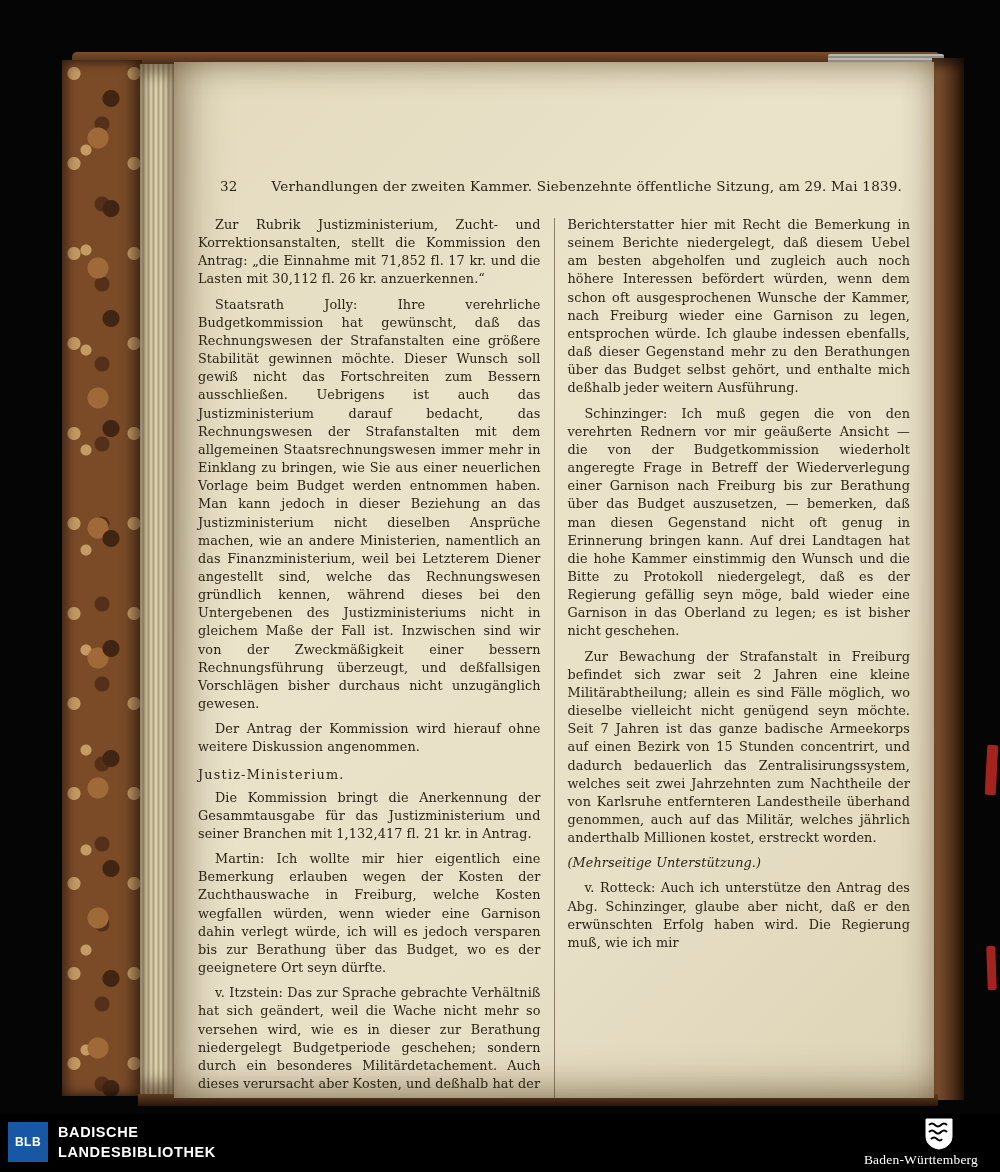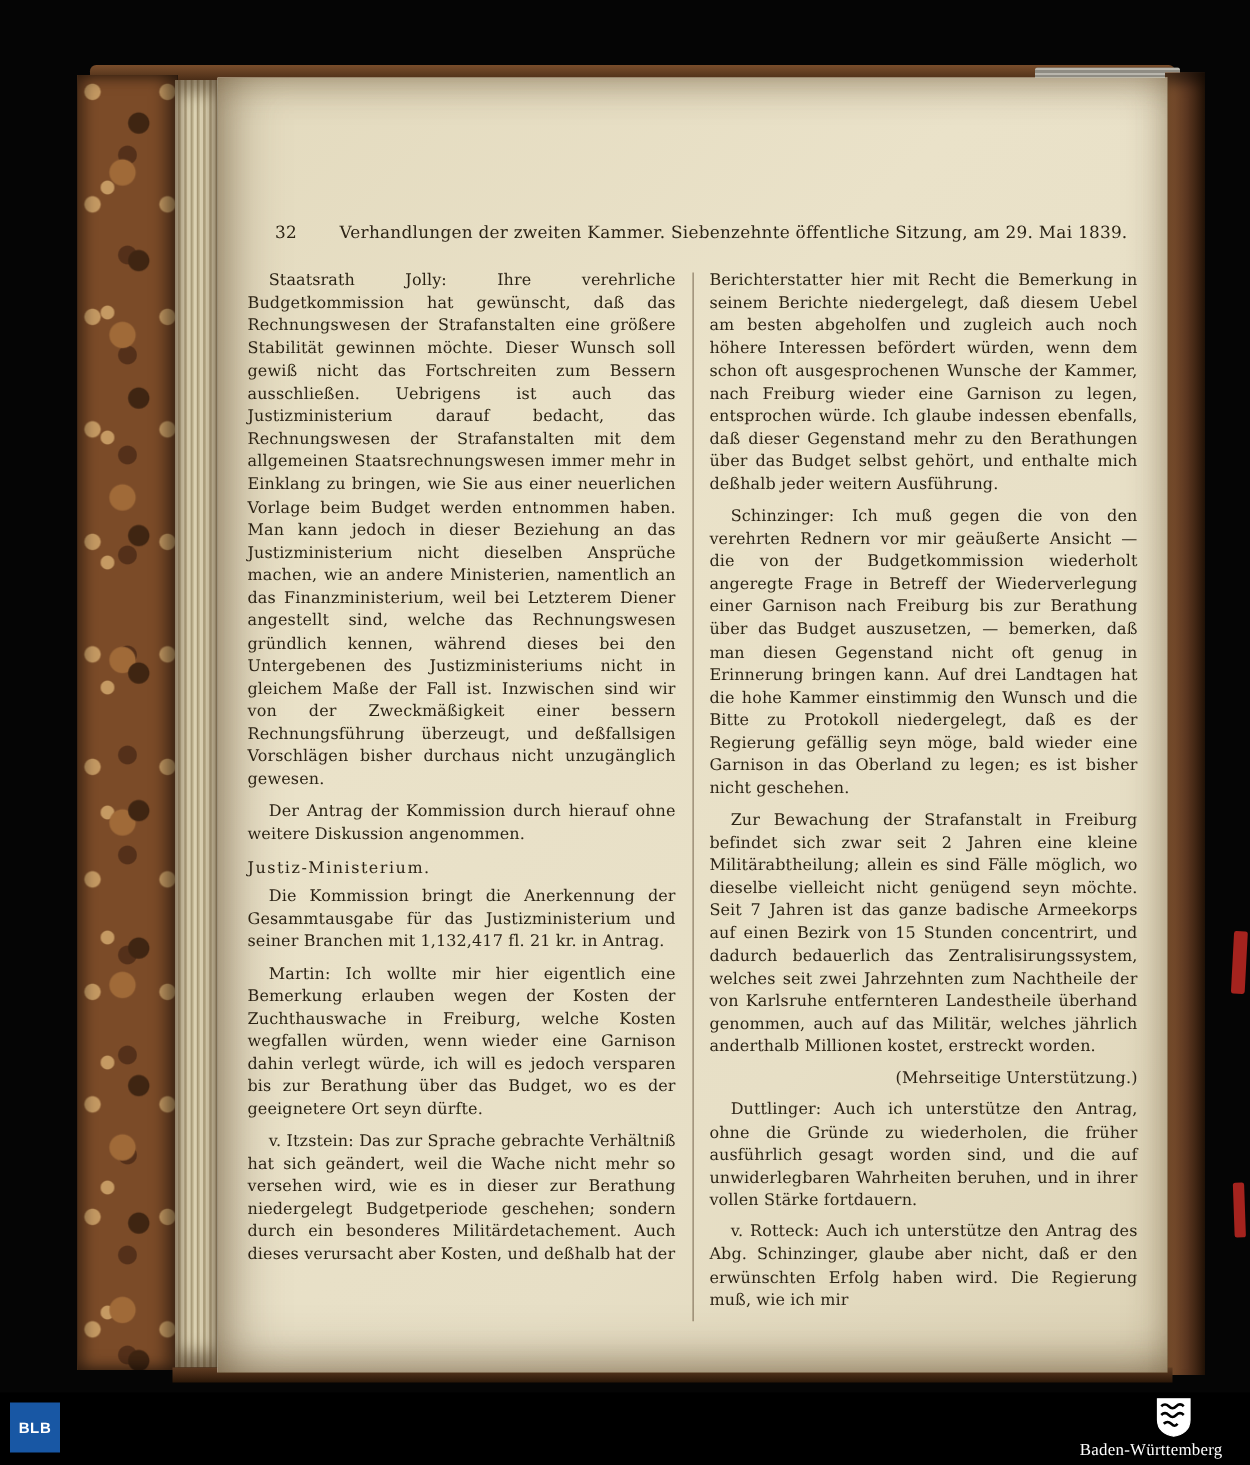--- a/index.html
+++ b/index.html
@@ -52,21 +52,21 @@
 
   .cols{display:flex;align-items:stretch;}
   .col{flex:1 1 0;font-size:12.8px;line-height:1.42;text-align:justify;
     letter-spacing:.1px;}
   .col-left{padding:0 13px 0 6px;}
   .col-right{padding:0 2px 0 13px;}
   .column-divider{width:1px;background:rgba(80,60,38,.6);margin-top:2px;}
 
   .col p{margin:0 0 7px 0;text-indent:17px;}
   .col p.noindent{text-indent:0;}
-  .col p.center{text-align:right;text-indent:0;}
+  .col p.center{text-align:left;text-indent:0;font-style:italic;}
   .col p.heading{text-align:left;text-indent:0;letter-spacing:1.2px;margin:9px 0 5px 0;}
 
   
   .footer-bar{position:absolute;left:0;top:1114px;width:1000px;height:58px;background:#000;}
   .blb-logo{position:absolute;left:8px;top:8px;width:40px;height:40px;background:#1857a4;
     color:#fff;font-family:"Liberation Sans",sans-serif;font-weight:bold;font-size:12px;
     display:flex;align-items:center;justify-content:center;letter-spacing:.5px;}
   .library-name{position:absolute;left:58px;top:9px;color:#fff;
     font-family:"Liberation Sans",sans-serif;font-weight:bold;font-size:14.5px;
     line-height:1.35;letter-spacing:.6px;}
@@ -91,45 +91,49 @@
   <div class="scan-page">
     <div class="page-inner">
 
       <div class="page-header">
         <span class="page-number">32</span>
         <div class="header-title">Verhandlungen der zweiten Kammer.  Siebenzehnte öffentliche Sitzung, am 29. Mai 1839.</div>
       </div>
 
       <div class="cols">
         <div class="col col-left">
+          <p>Zur Rubrik Justizministerium, Zucht- und Korrektionsanstalten, stellt die Kommission den Antrag: „die Einnahme mit 71,852 fl. 17 kr. und die Lasten mit 30,112 fl. 26 kr. anzuerkennen.“</p>
           <p>Staatsrath Jolly: Ihre verehrliche Budgetkommission hat gewünscht, daß das Rechnungswesen der Strafanstalten eine größere Stabilität gewinnen möchte. Dieser Wunsch soll gewiß nicht das Fortschreiten zum Bessern ausschließen. Uebrigens ist auch das Justizministerium darauf bedacht, das Rechnungswesen der Strafanstalten mit dem allgemeinen Staatsrechnungswesen immer mehr in Einklang zu bringen, wie Sie aus einer neuerlichen Vorlage beim Budget werden entnommen haben. Man kann jedoch in dieser Beziehung an das Justizministerium nicht dieselben Ansprüche machen, wie an andere Ministerien, namentlich an das Finanzministerium, weil bei Letzterem Diener angestellt sind, welche das Rechnungswesen gründlich kennen, während dieses bei den Untergebenen des Justizministeriums nicht in gleichem Maße der Fall ist. Inzwischen sind wir von der Zweckmäßigkeit einer bessern Rechnungsführung überzeugt, und deßfallsigen Vorschlägen bisher durchaus nicht unzugänglich gewesen.</p>
-          <p>Der Antrag der Kommission durch hierauf ohne weitere Diskussion angenommen.</p>
+          <p>Der Antrag der Kommission wird hierauf ohne weitere Diskussion angenommen.</p>
           <p class="heading">Justiz-Ministerium.</p>
           <p>Die Kommission bringt die Anerkennung der Gesammtausgabe für das Justizministerium und seiner Branchen mit 1,132,417 fl. 21 kr. in Antrag.</p>
           <p>Martin: Ich wollte mir hier eigentlich eine Bemerkung erlauben wegen der Kosten der Zuchthauswache in Freiburg, welche Kosten wegfallen würden, wenn wieder eine Garnison dahin verlegt würde, ich will es jedoch versparen bis zur Berathung über das Budget, wo es der geeignetere Ort seyn dürfte.</p>
           <p>v. Itzstein: Das zur Sprache gebrachte Verhältniß hat sich geändert, weil die Wache nicht mehr so versehen wird, wie es in dieser zur Berathung niedergelegt Budgetperiode geschehen; sondern durch ein besonderes Militärdetachement. Auch dieses verursacht aber Kosten, und deßhalb hat der</p>
         </div>
 
         <div class="column-divider"></div>
 
         <div class="col col-right">
           <p class="noindent">Berichterstatter hier mit Recht die Bemerkung in seinem Berichte niedergelegt, daß diesem Uebel am besten abgeholfen und zugleich auch noch höhere Interessen befördert würden, wenn dem schon oft ausgesprochenen Wunsche der Kammer, nach Freiburg wieder eine Garnison zu legen, entsprochen würde. Ich glaube indessen ebenfalls, daß dieser Gegenstand mehr zu den Berathungen über das Budget selbst gehört, und enthalte mich deßhalb jeder weitern Ausführung.</p>
           <p>Schinzinger: Ich muß gegen die von den verehrten Rednern vor mir geäußerte Ansicht — die von der Budgetkommission wiederholt angeregte Frage in Betreff der Wiederverlegung einer Garnison nach Freiburg bis zur Berathung über das Budget auszusetzen, — bemerken, daß man diesen Gegenstand nicht oft genug in Erinnerung bringen kann. Auf drei Landtagen hat die hohe Kammer einstimmig den Wunsch und die Bitte zu Protokoll niedergelegt, daß es der Regierung gefällig seyn möge, bald wieder eine Garnison in das Oberland zu legen; es ist bisher nicht geschehen.</p>
           <p>Zur Bewachung der Strafanstalt in Freiburg befindet sich zwar seit 2 Jahren eine kleine Militärabtheilung; allein es sind Fälle möglich, wo dieselbe vielleicht nicht genügend seyn möchte. Seit 7 Jahren ist das ganze badische Armeekorps auf einen Bezirk von 15 Stunden concentrirt, und dadurch bedauerlich das Zentralisirungssystem, welches seit zwei Jahrzehnten zum Nachtheile der von Karlsruhe entfernteren Landestheile überhand genommen, auch auf das Militär, welches jährlich anderthalb Millionen kostet, erstreckt worden.</p>
           <p class="center">(Mehrseitige Unterstützung.)</p>
-          <p>Duttlinger: Auch ich unterstütze den Antrag, ohne die Gründe zu wiederholen, die früher ausführlich gesagt worden sind, und die auf unwiderlegbaren Wahrheiten beruhen, und in ihrer vollen Stärke fortdauern.</p>
           <p>v. Rotteck: Auch ich unterstütze den Antrag des Abg. Schinzinger, glaube aber nicht, daß er den erwünschten Erfolg haben wird.  Die Regierung muß, wie ich mir</p>
         </div>
       </div>
 
     </div>
   </div>
 
   <div class="footer-bar">
     <div class="blb-logo">BLB</div>
+    <div class="library-name">
+      <div>BADISCHE</div>
+      <div>LANDESBIBLIOTHEK</div>
+    </div>
     <svg class="coat-of-arms" viewBox="0 0 30 32" xmlns="http://www.w3.org/2000/svg">
       <path d="M2 1 H28 V18 C28 26 22 30 15 31 C8 30 2 26 2 18 Z" fill="#ffffff" stroke="#ffffff"></path>
       <path d="M5 7 q3 -3 6 0 q3 3 6 0 q3 -3 6 0" fill="none" stroke="#000" stroke-width="2"></path>
       <path d="M5 14 q3 -3 6 0 q3 3 6 0 q3 -3 6 0" fill="none" stroke="#000" stroke-width="2"></path>
       <path d="M7 21 q3 -3 6 0 q3 3 5 0" fill="none" stroke="#000" stroke-width="2"></path>
     </svg>
     <div class="region-name">Baden-Württemberg</div>
   </div>
 
 </div>

